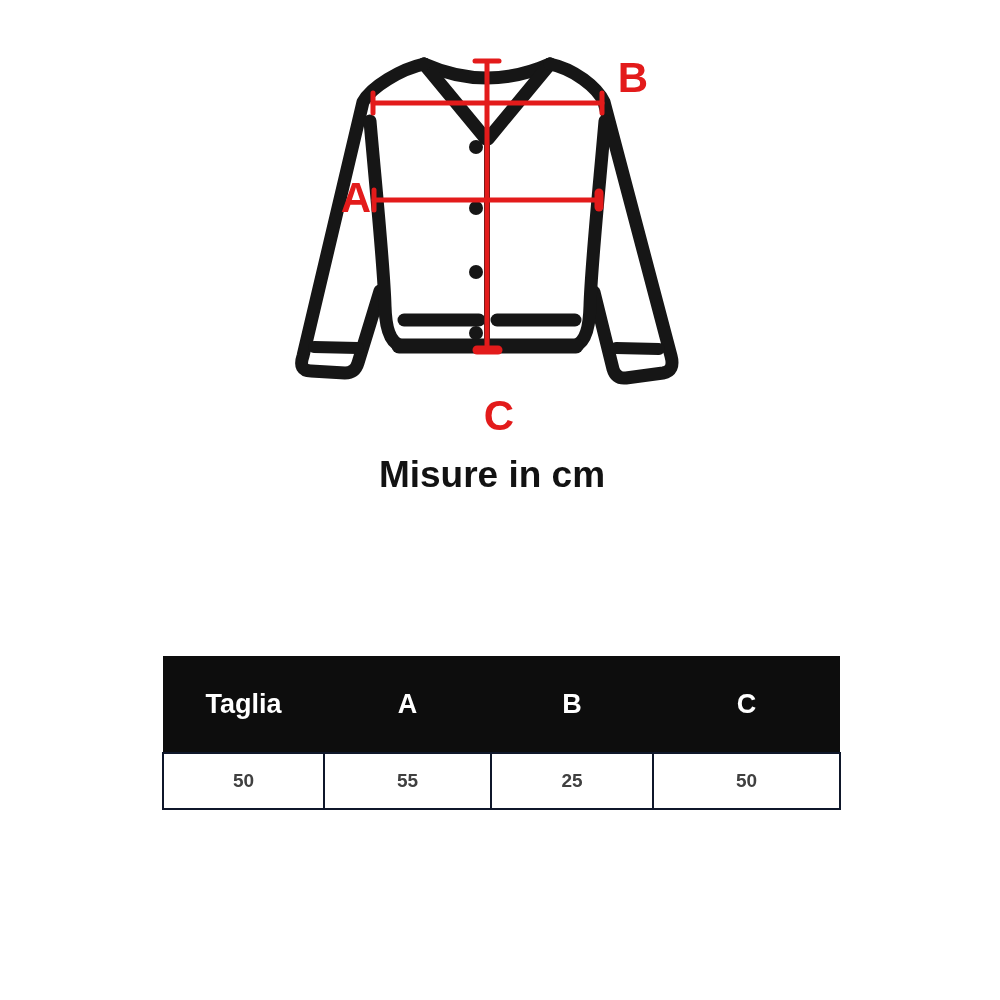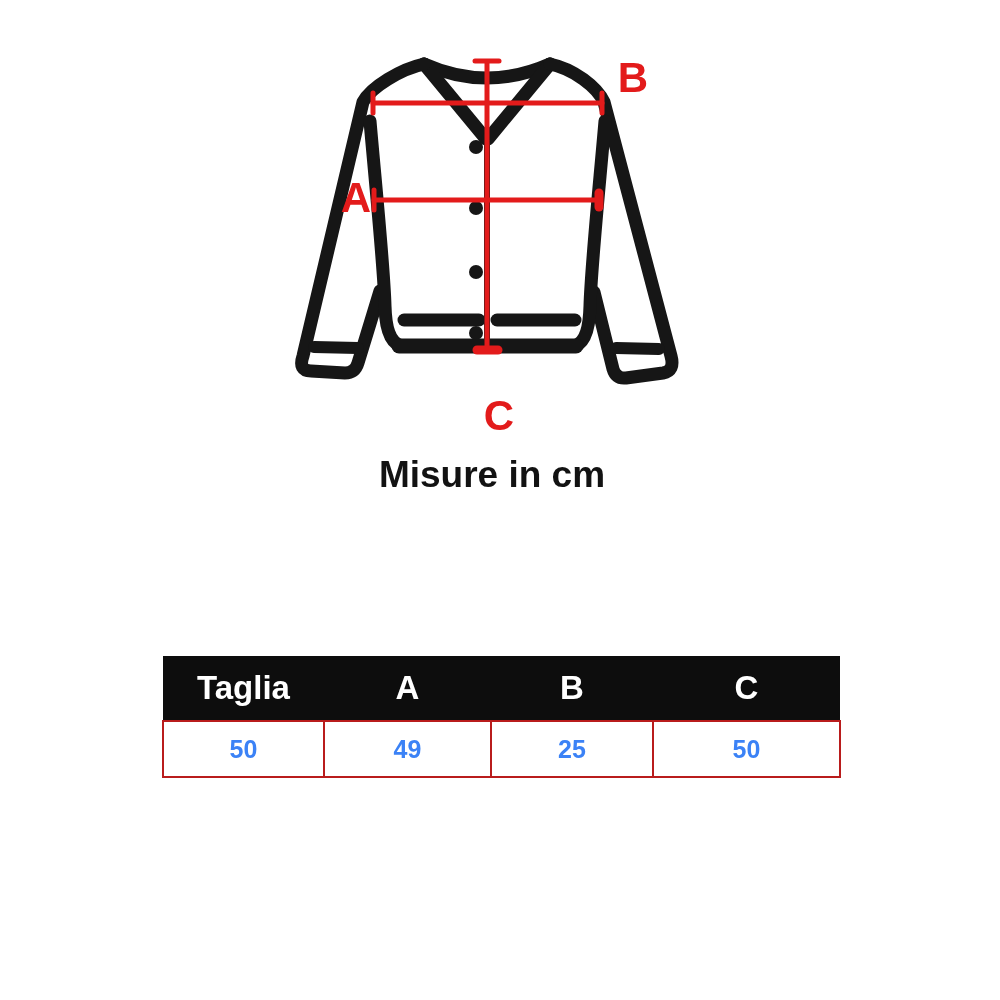--- a/index.html
+++ b/index.html
@@ -11,26 +11,26 @@
   .caption{
     position:absolute;left:0;top:454px;width:1000px;text-align:center;
     font-size:37px;font-weight:700;color:#121212;letter-spacing:0px;
     transform:translateX(-8px);
   }
   table.size-table{
     position:absolute;left:162px;top:656px;border-collapse:collapse;
     table-layout:fixed;
   }
   table.size-table th{
-    background:#0d0d0d;color:#ffffff;height:64px;padding:0;border:0;
-    font-size:33px;font-weight:700;text-align:center;vertical-align:middle;
+    background:#0d0d0d;color:#ffffff;height:64px;padding:16px;border:0;
+    font-size:27px;font-weight:700;text-align:center;vertical-align:middle;
   }
   table.size-table td{
-    height:54px;padding:0;border:2px solid #b91c1c;background:#ffffff;
-    font-size:25px;font-weight:700;color:#3b82f6;text-align:center;vertical-align:middle;
+    height:54px;padding:0;border:2px solid #0f172a;background:#ffffff;
+    font-size:19px;font-weight:700;color:#404040;text-align:center;vertical-align:middle;
   }
 </style>
 </head>
 <body>
 
 <svg class="diagram" width="1000" height="520" viewBox="0 0 1000 520" xmlns="http://www.w3.org/2000/svg">
 
   <g fill="none" stroke-width="13" stroke-linecap="round" stroke-linejoin="round" stroke="#161616">
     <path d="M424,64 Q487,92 550,64"></path>
     <path d="M424,64 L486,139"></path>
@@ -86,18 +86,18 @@
     <tr>
       <th>Taglia</th>
       <th>A</th>
       <th>B</th>
       <th>C</th>
     </tr>
   </thead>
   <tbody>
     <tr>
       <td>50</td>
-      <td>49</td>
+      <td>55</td>
       <td>25</td>
       <td>50</td>
     </tr>
   </tbody>
 </table>
 
 </body></html>

